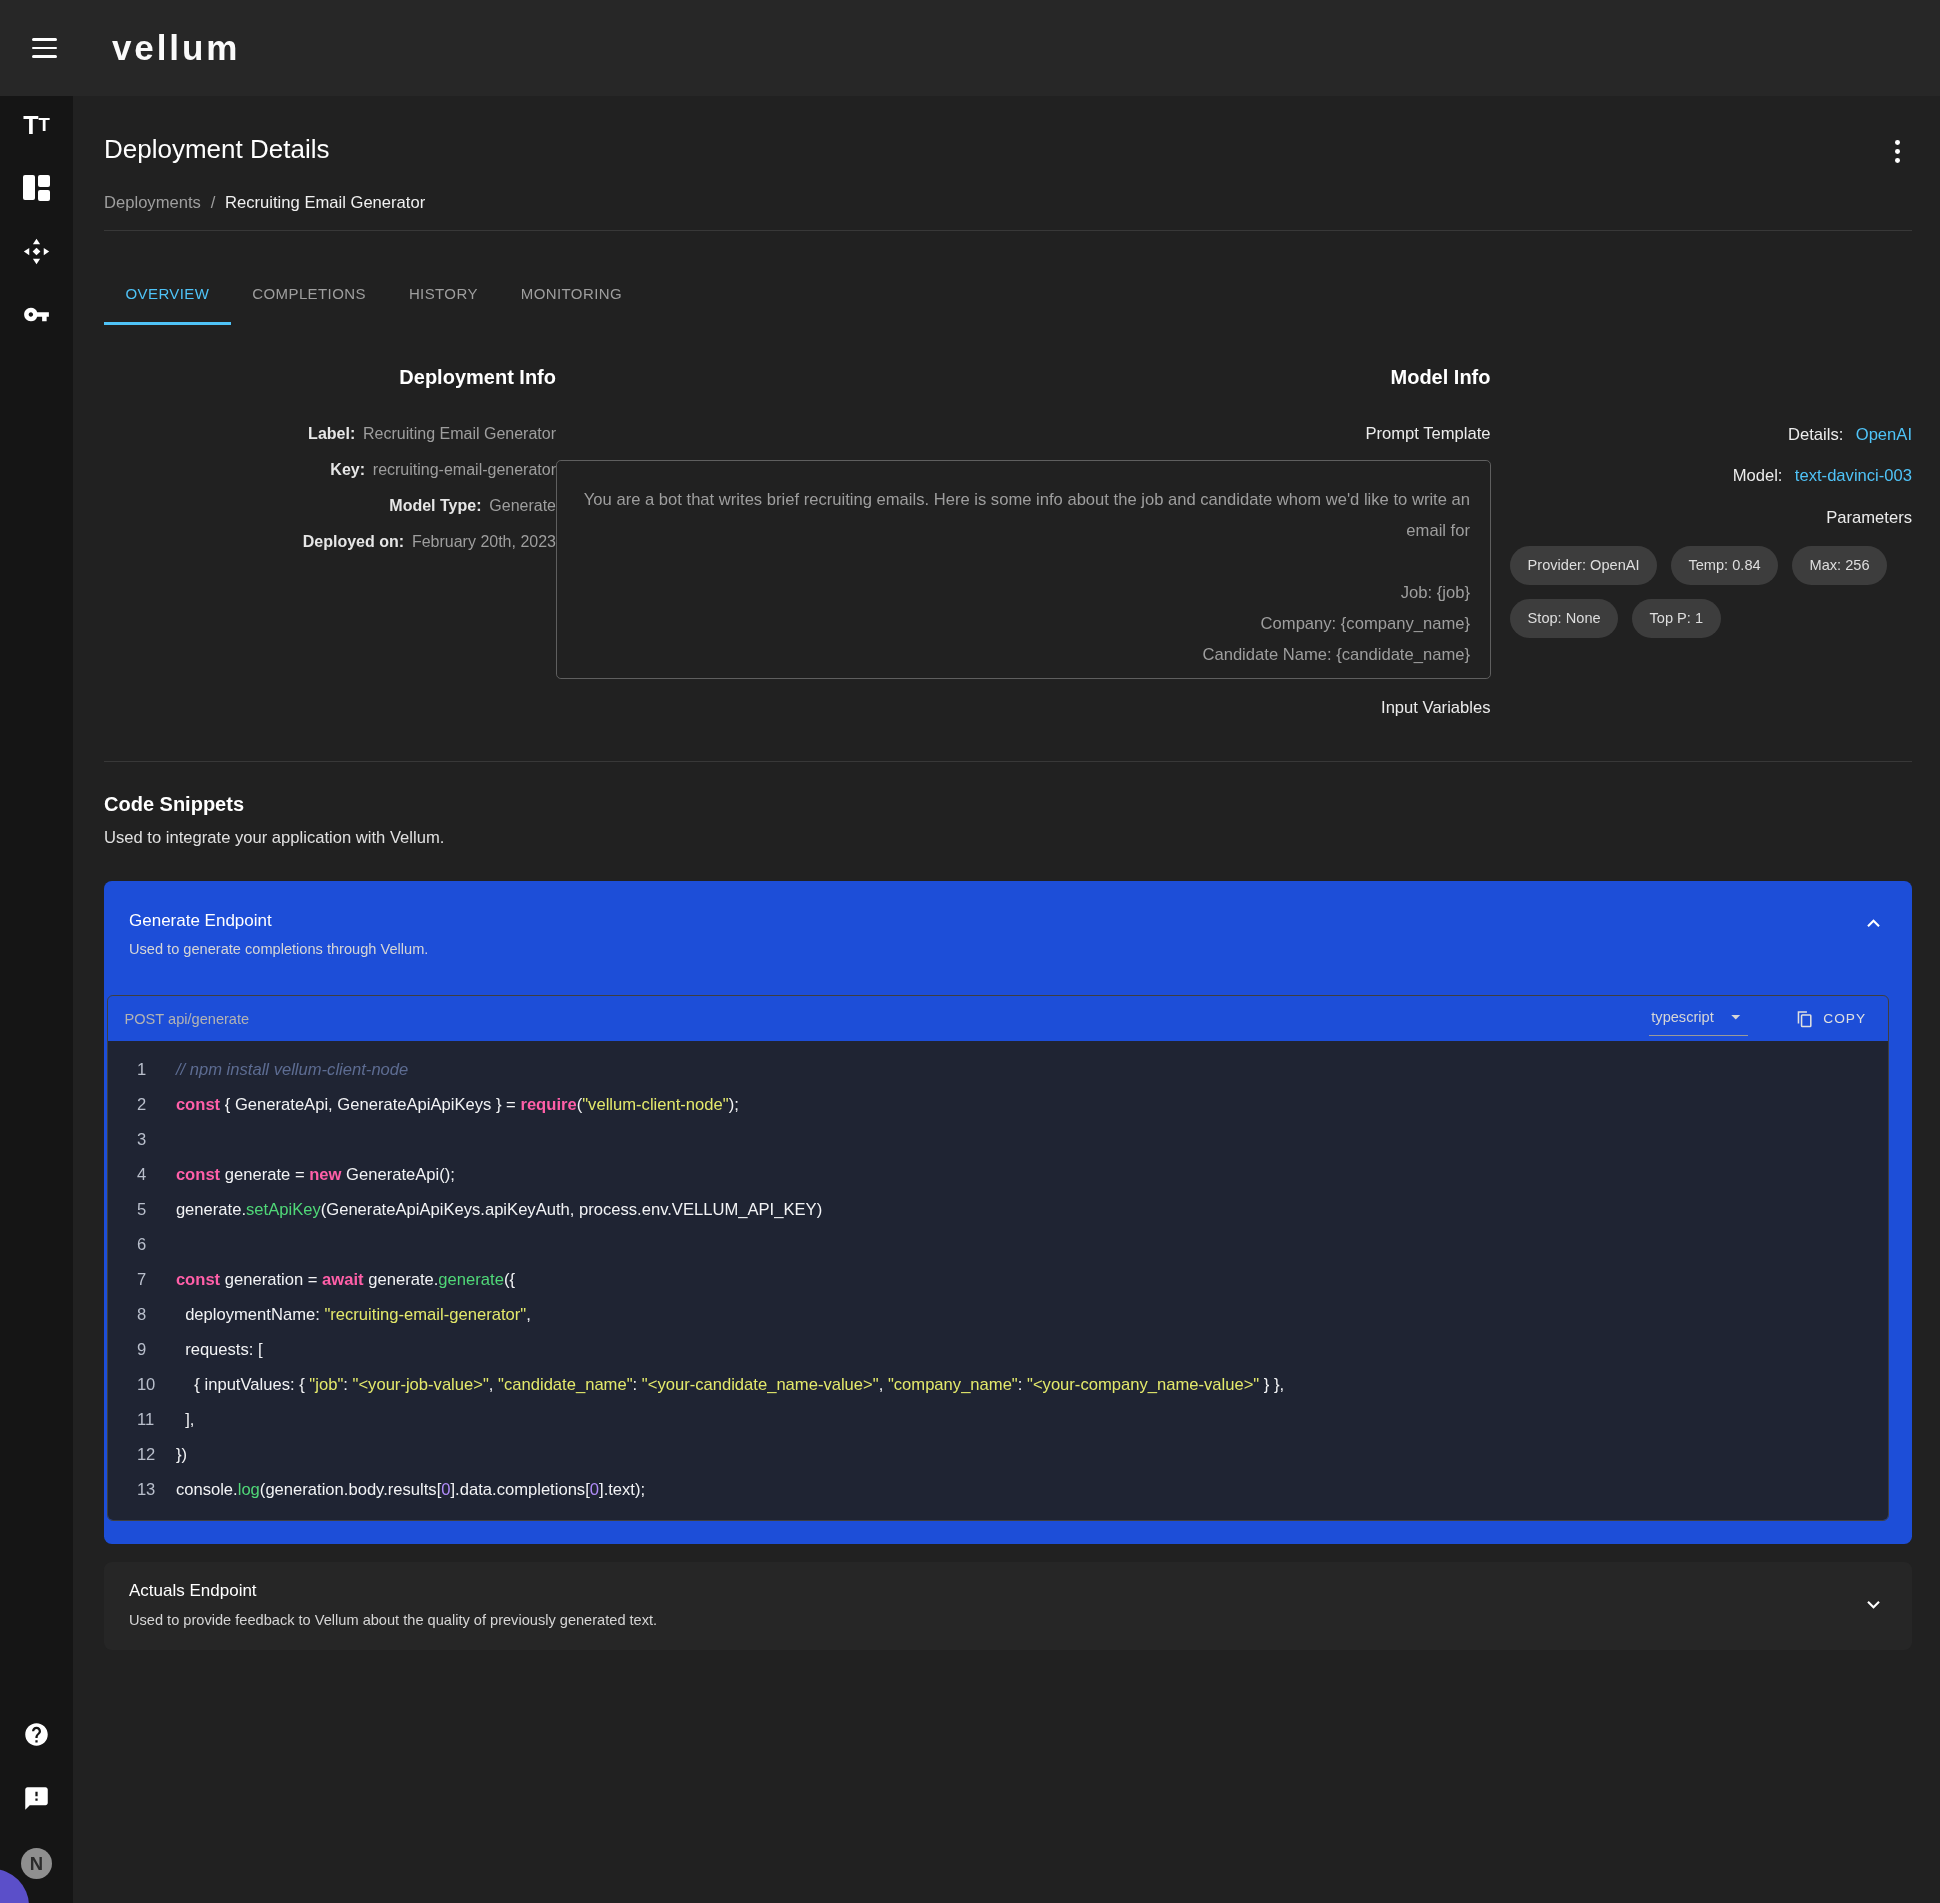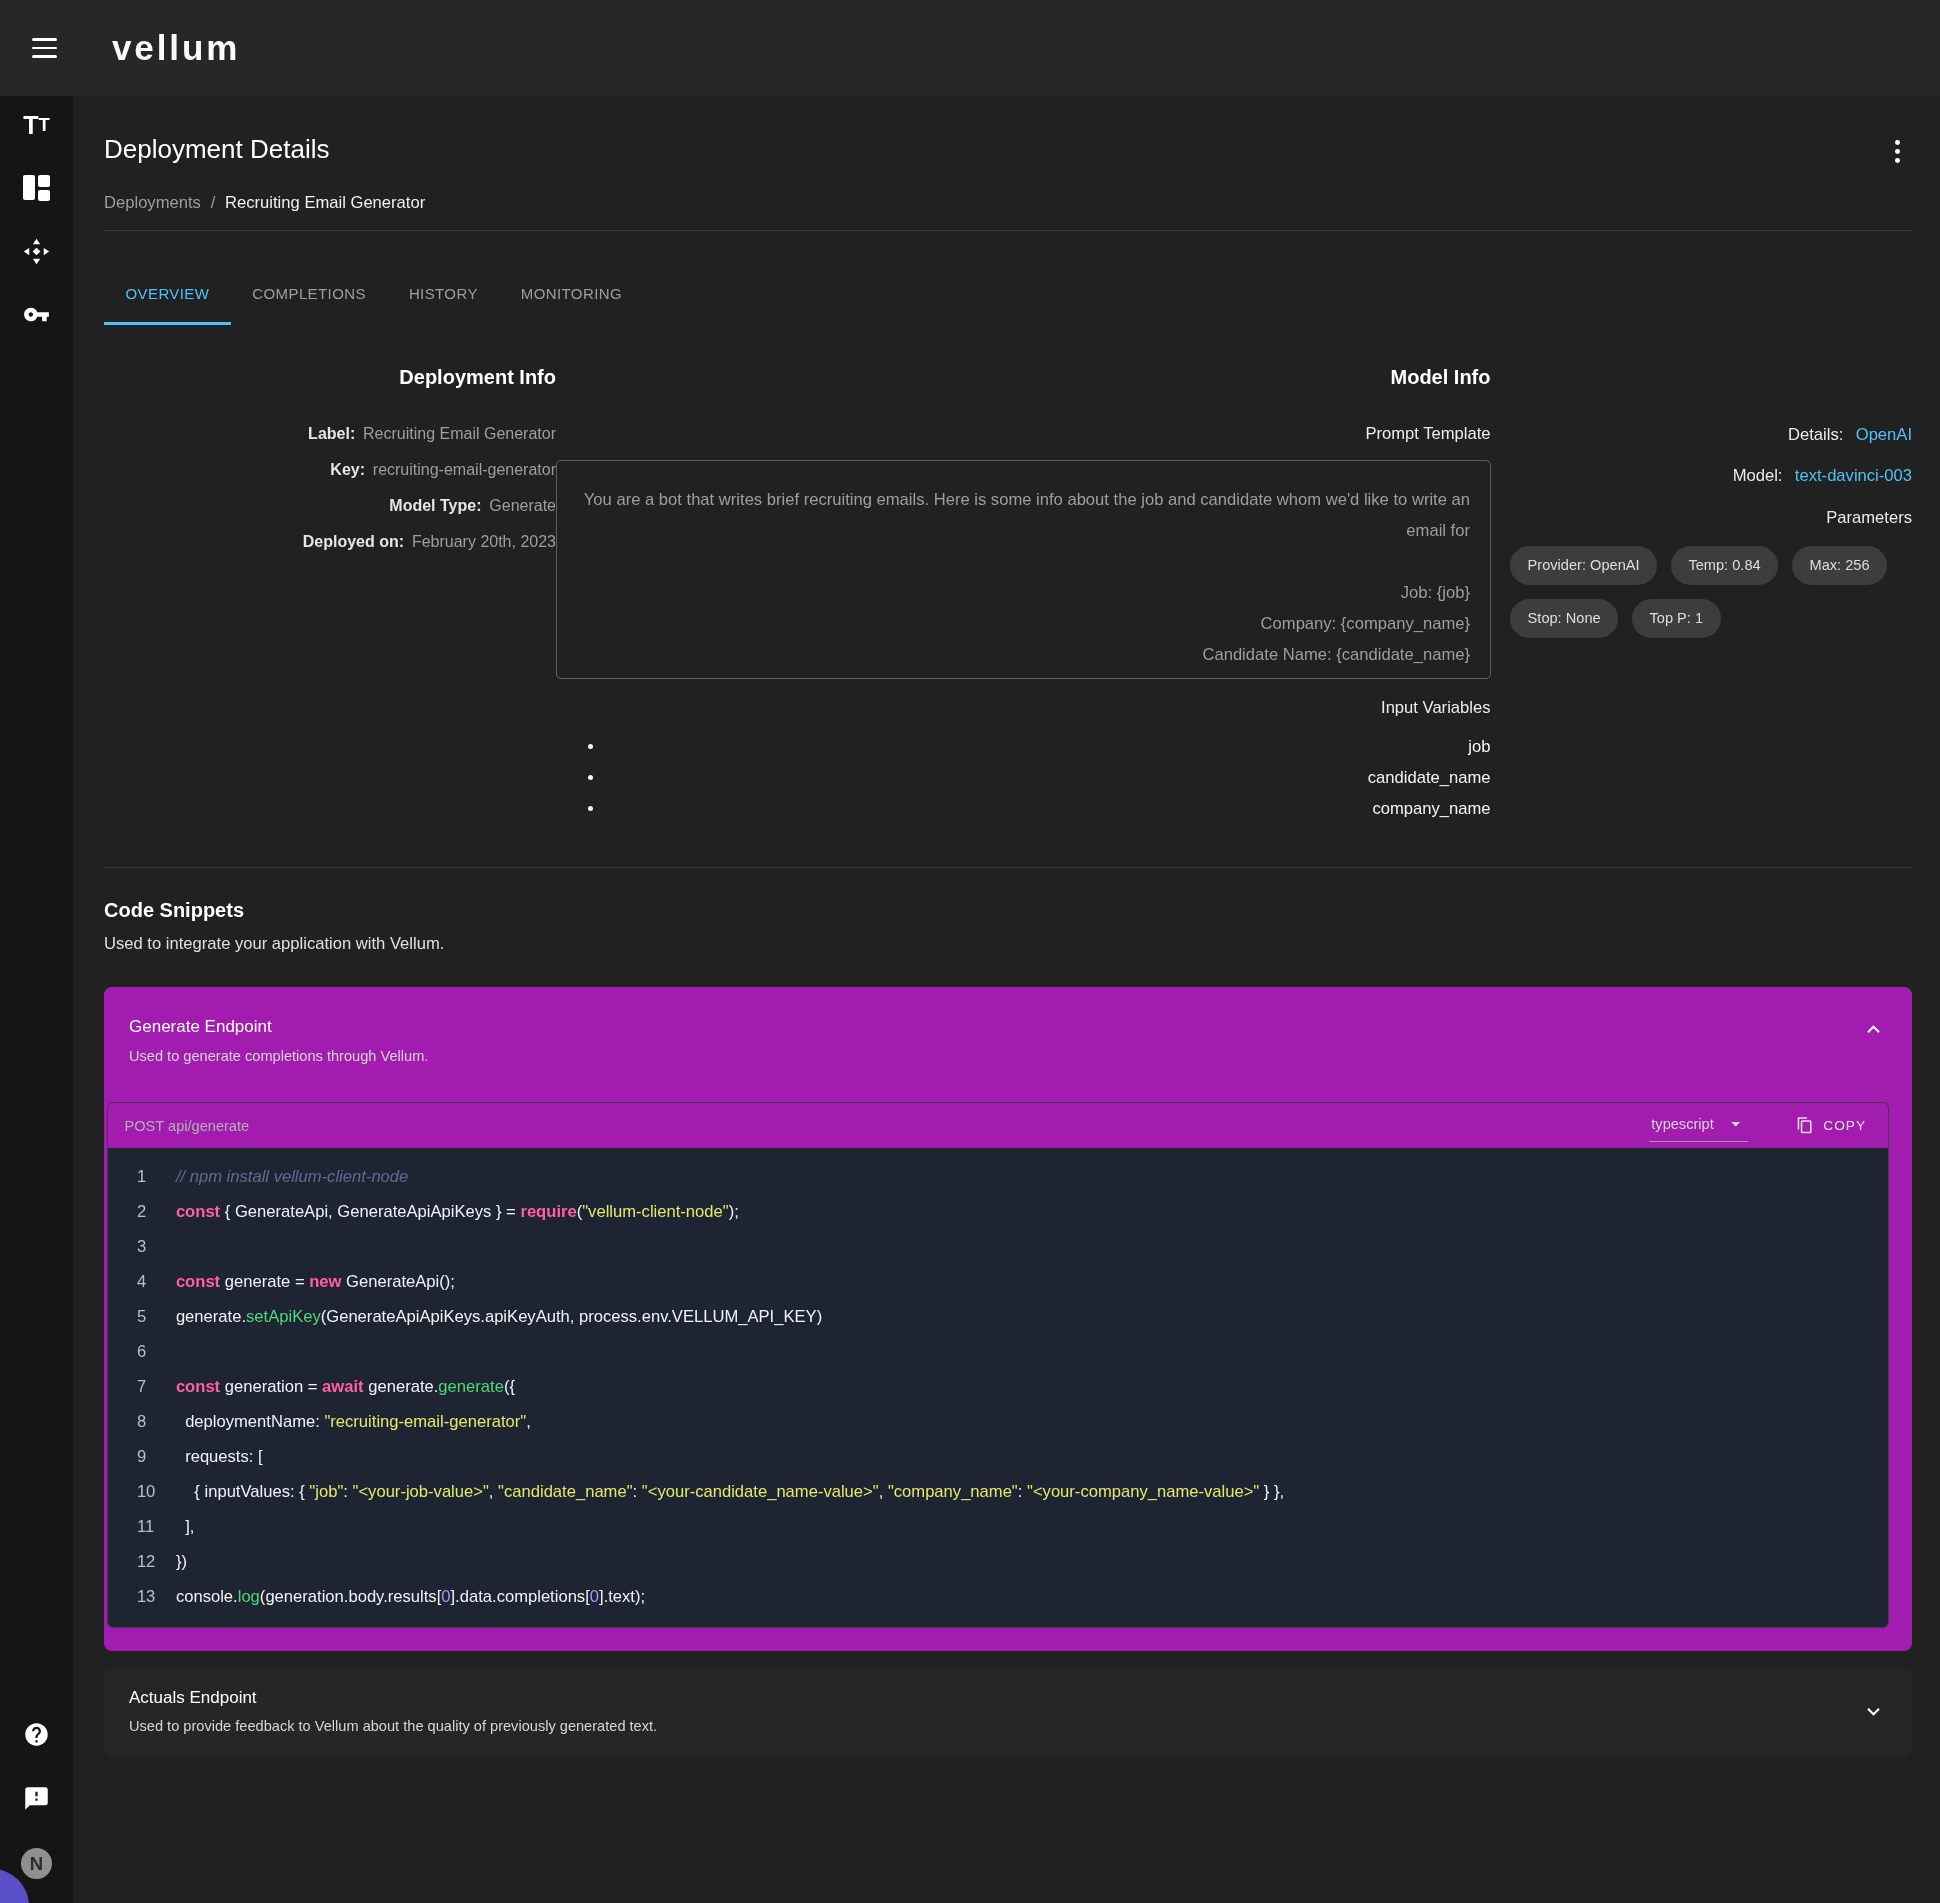--- a/index.html
+++ b/index.html
@@ -66,21 +66,21 @@
   .meta-row .link { color:#4fc3f7; margin-left:7.8px; cursor:pointer; }
   .params-label { color:#ececec; font-size:16.6px; margin-bottom:17.6px; }
   .chips { display:flex; flex-wrap:wrap; gap:13.7px; max-width:402px; }
   .chip { background:#3d3d3d; color:#dedede; border-radius:19.5px; padding:9.8px 17.6px; font-size:14.6px; line-height:19.5px; white-space:nowrap; }
 
   .divider-2 { margin-top:43px; }
 
   
   .cs-h { margin-top:31px; }
   .cs-sub { margin-top:11.7px; color:#e0e0e0; font-size:16.6px; }
-  .card { margin-top:33px; background:#a21caf; border-radius:7.8px; padding:29px 0 23.4px 0; }
+  .card { margin-top:33px; background:#1d4ed8; border-radius:7.8px; padding:29px 0 23.4px 0; }
   .card-head { padding:0 25px; display:flex; justify-content:space-between; align-items:flex-start; }
   .card-title { color:#fff; font-size:17px; font-weight:500; line-height:21.5px; }
   .card-desc { margin-top:8.8px; color:#d6d6d6; font-size:14.6px; line-height:18.5px; }
   .chev-btn { width:27px; height:27px; display:flex; align-items:center; justify-content:center; color:#fff; cursor:pointer; }
 
   .code-box { margin:37px 23.4px 0 2.9px; border:1px solid #3f3f3f; border-radius:5.9px; overflow:hidden; }
   .code-head { height:45px; display:flex; align-items:center; padding:0 13.7px 0 16.6px; }
   .code-req { color:#b3b3b3; font-size:14.6px; }
   .code-head .spacer { flex:1; }
   .lang-select { display:flex; align-items:center; gap:11px; color:#d6d6d6; font-size:14.6px; padding:3.9px 2px 6.8px 2px; border-bottom:1px solid #9a9a9a; cursor:pointer; }
@@ -211,25 +211,20 @@
           <div class="sec-h">Model Info</div>
           <div class="sub-label">Prompt Template</div>
           <div class="prompt-box">
             <div class="prompt-text">You are a bot that writes brief recruiting emails. Here is some info about the job and candidate whom we'd like to write an email for
 
 Job: {job}
 Company: {company_name}
 Candidate Name: {candidate_name}</div>
           </div>
           <div class="input-vars-label">Input Variables</div>
-          <ul class="bullet-list">
-            <li>job</li>
-            <li>candidate_name</li>
-            <li>company_name</li>
-          </ul>
         </div>
 
         <div class="col-meta">
           <div class="meta-row">
             <span class="lbl">Details:</span>
             <span class="link">OpenAI</span>
           </div>
           <div class="meta-row">
             <span class="lbl">Model:</span>
             <span class="link">text-davinci-003</span>

